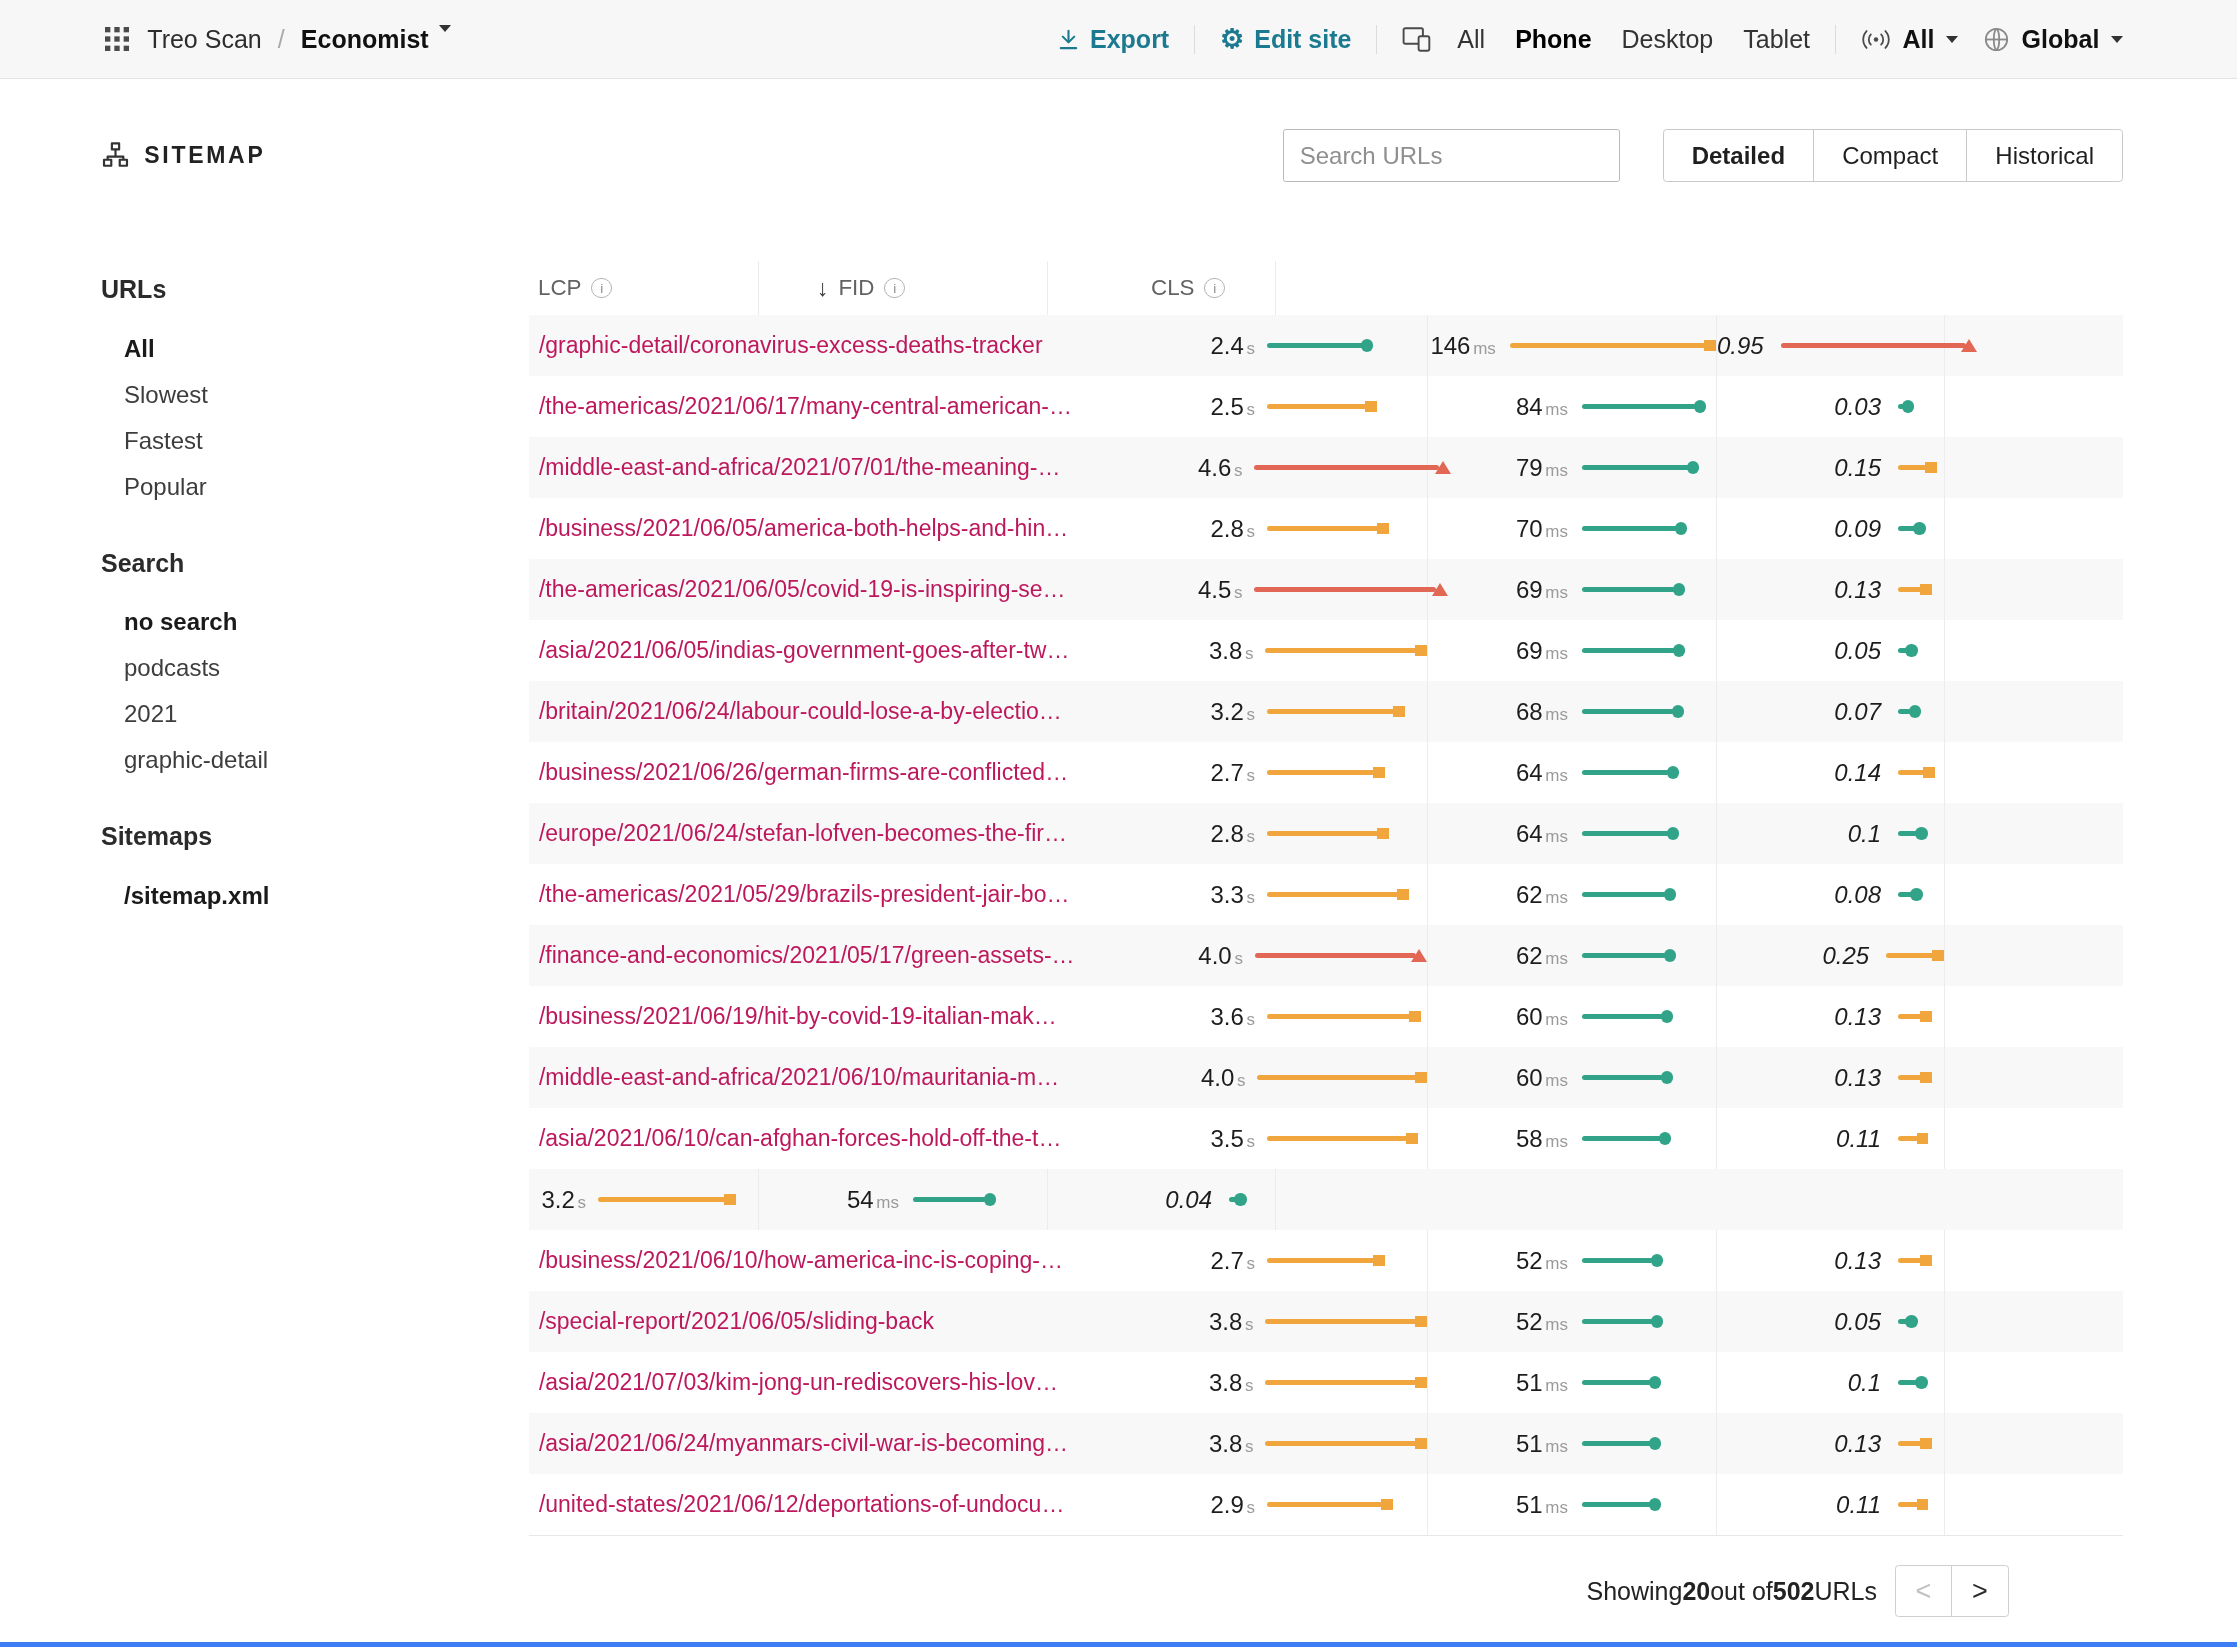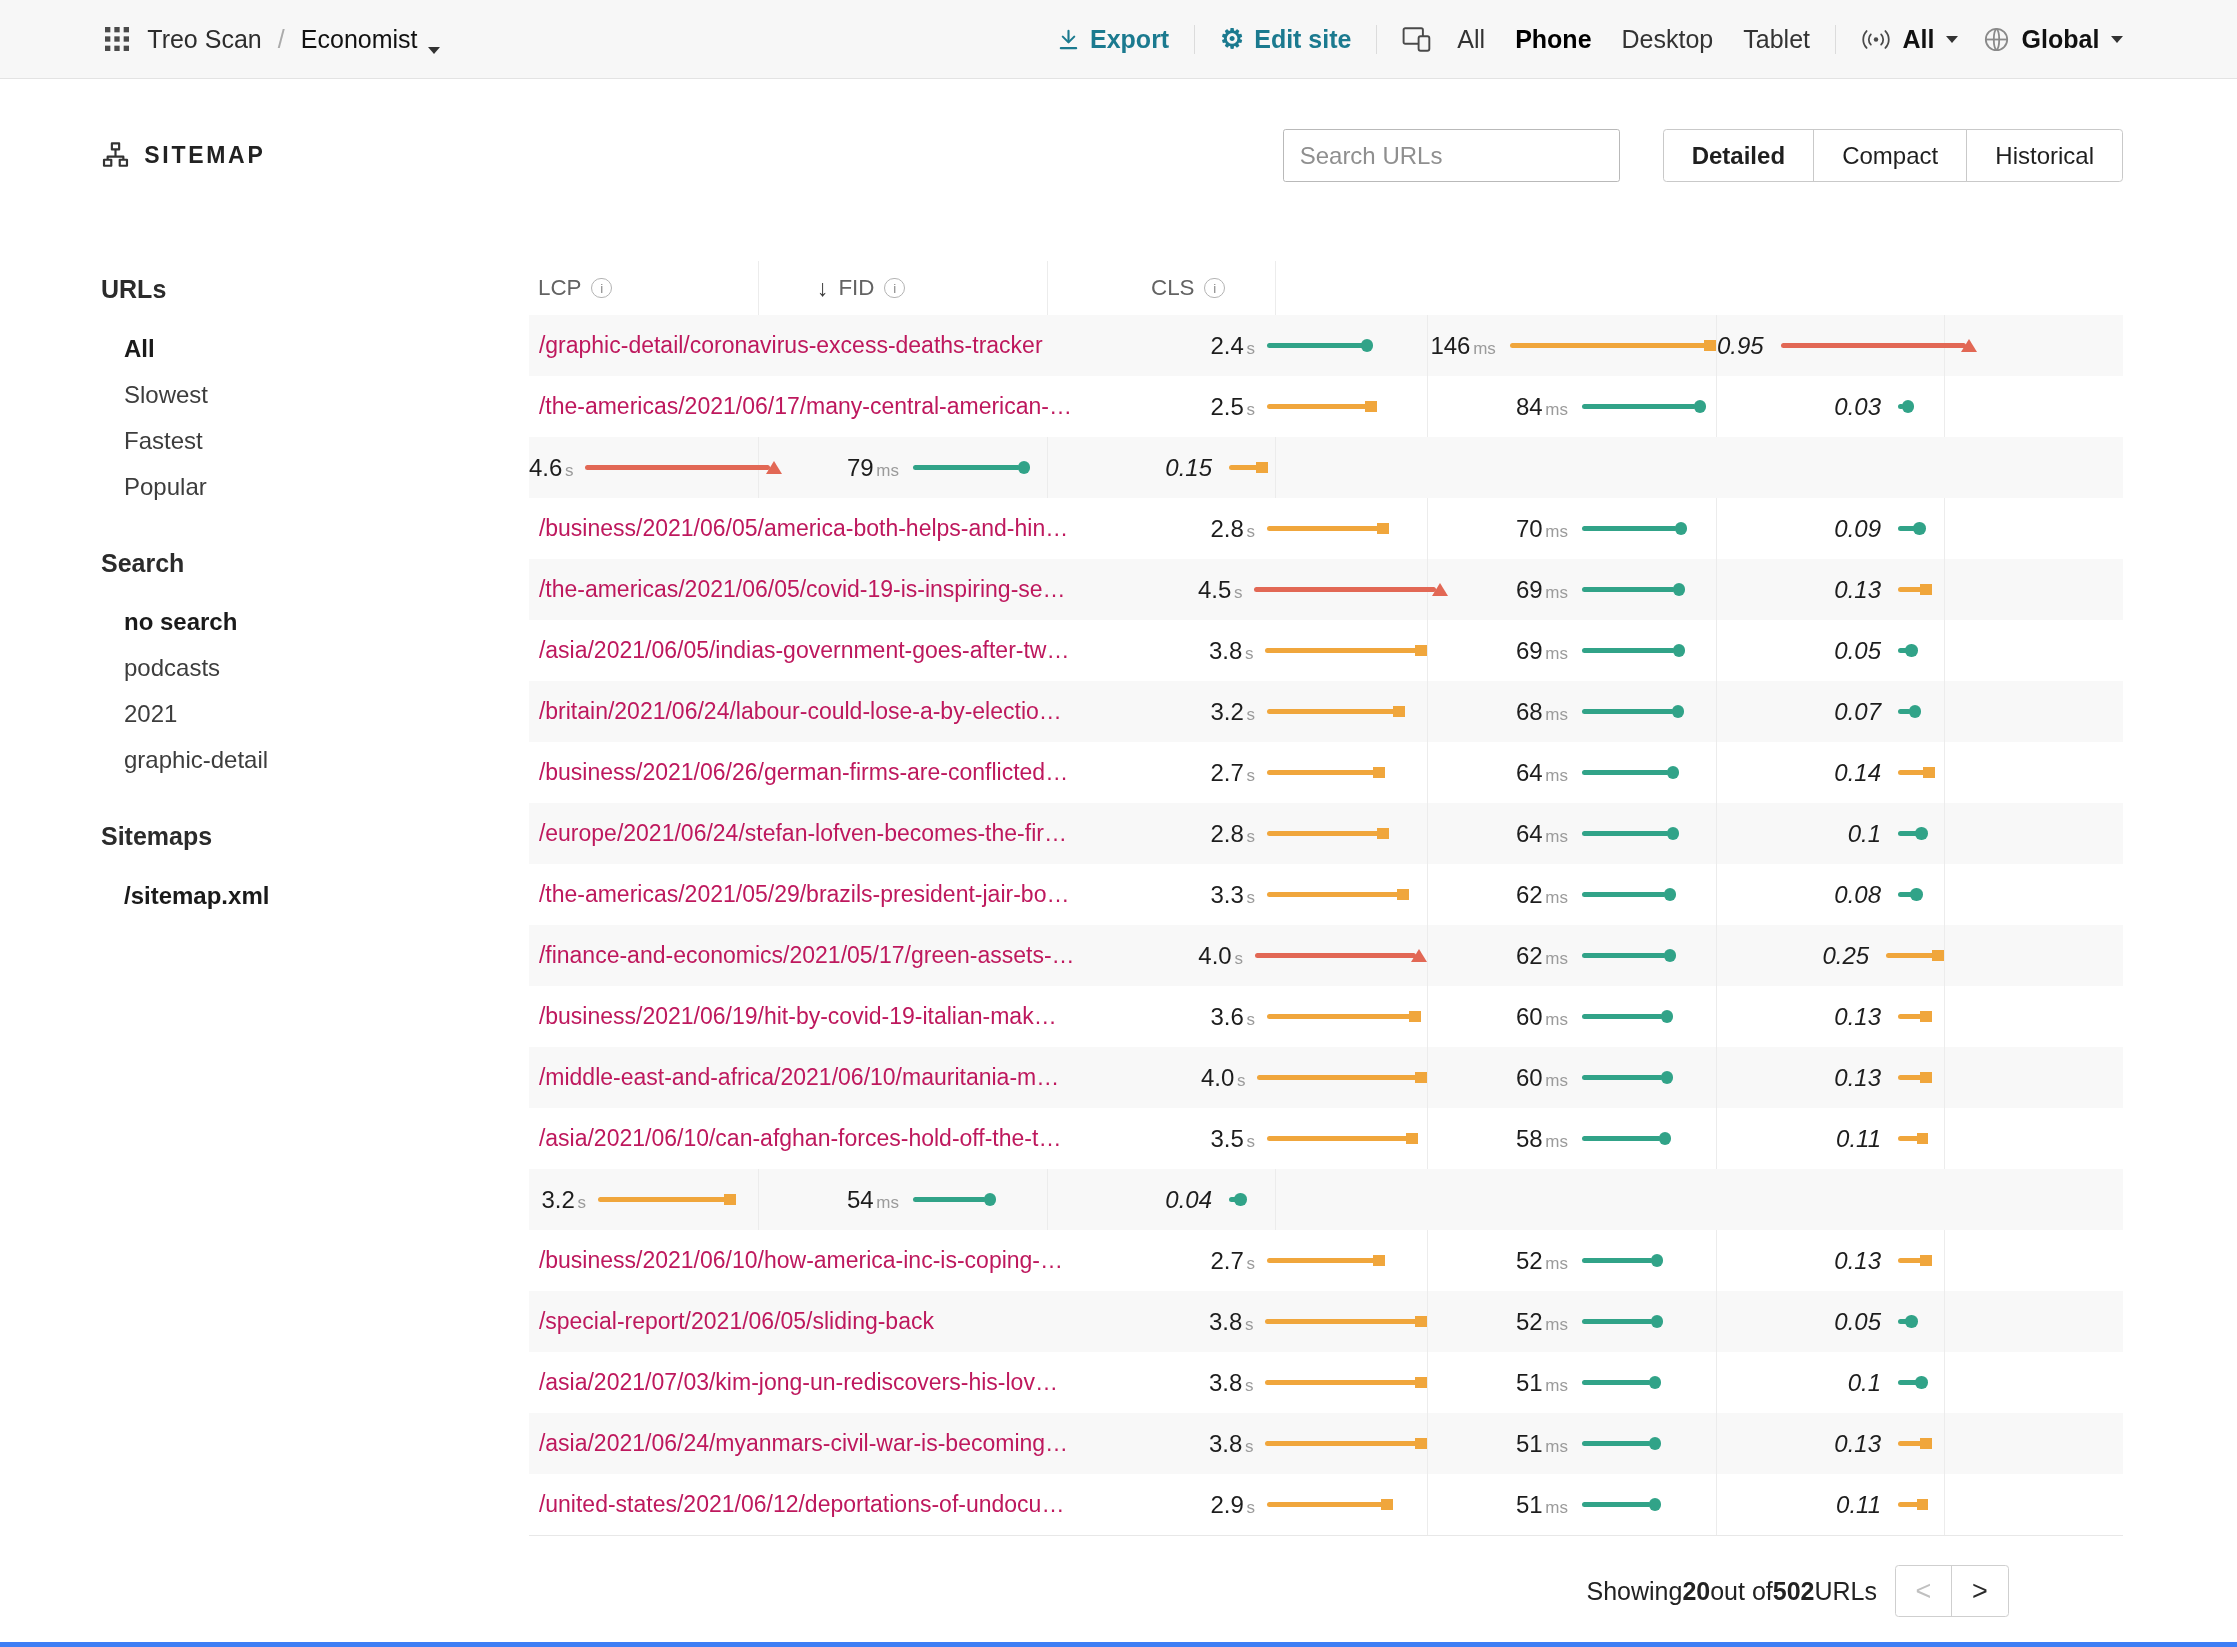--- a/index.html
+++ b/index.html
@@ -19,21 +19,21 @@
     background: #f7f7f7;
     border-bottom: 0.9px solid #e3e3e3;
     display: flex;
     align-items: center;
     justify-content: space-between;
     padding: 0 114px 0 101px;
   }
   .topbar-left { display: flex; align-items: center; gap: 14.3px; font-size: 25px; }
   .app-name { color: #2d2d2d; }
   .crumb-sep { color: #aaाढ; color: #ababab; margin: 0 1.8px; }
-  .site-selector { display: flex; align-items: flex-end; gap: 10px; font-weight: 400; color: #111; }
+  .site-selector { display: flex; align-items: flex-start; gap: 10px; font-weight: 700; color: #111; }
   .caret {
     display: inline-block; width: 0; height: 0;
     border-left: 6.3px solid transparent; border-right: 6.3px solid transparent;
     border-top: 7.2px solid #333;
   }
   .topbar-right { display: flex; align-items: center; gap: 25px; font-size: 25px; }
   .teal-btn { display: flex; align-items: center; gap: 9.9px; color: #1b7a8f; font-size: 25px; font-weight: 600; }
   .gear-glyph { font-size: 27px; line-height: 1; }
   .vsep { width: 0.9px; height: 29px; background: #dcdcdc; }
   .device-tabs { display: flex; align-items: center; gap: 30px; color: #333; }
@@ -326,20 +326,21 @@
           <div class="cell cell-cls">
             <span class="mval">0.03</span>
             <span class="bar-wrap">
               <span class="bar" style="width:6.3px;background:#31A388"></span>
               <span class="marker circle" style="background:#31A388"></span>
             </span>
           </div>
           <div class="cell cell-tail"></div>
         </div>
         <div class="trow shade">
+          <div class="cell cell-url">/middle-east-and-africa/2021/07/01/the-meaning-…</div>
           <div class="cell cell-lcp">
             <span class="mval">4.6<span class="unit">s</span></span>
             <span class="bar-wrap">
               <span class="bar" style="width:185px;background:#E26855"></span>
               <span class="marker triangle" style="border-bottom-color:#E26855"></span>
             </span>
           </div>
           <div class="cell cell-fid">
             <span class="mval">79<span class="unit">ms</span></span>
             <span class="bar-wrap">

